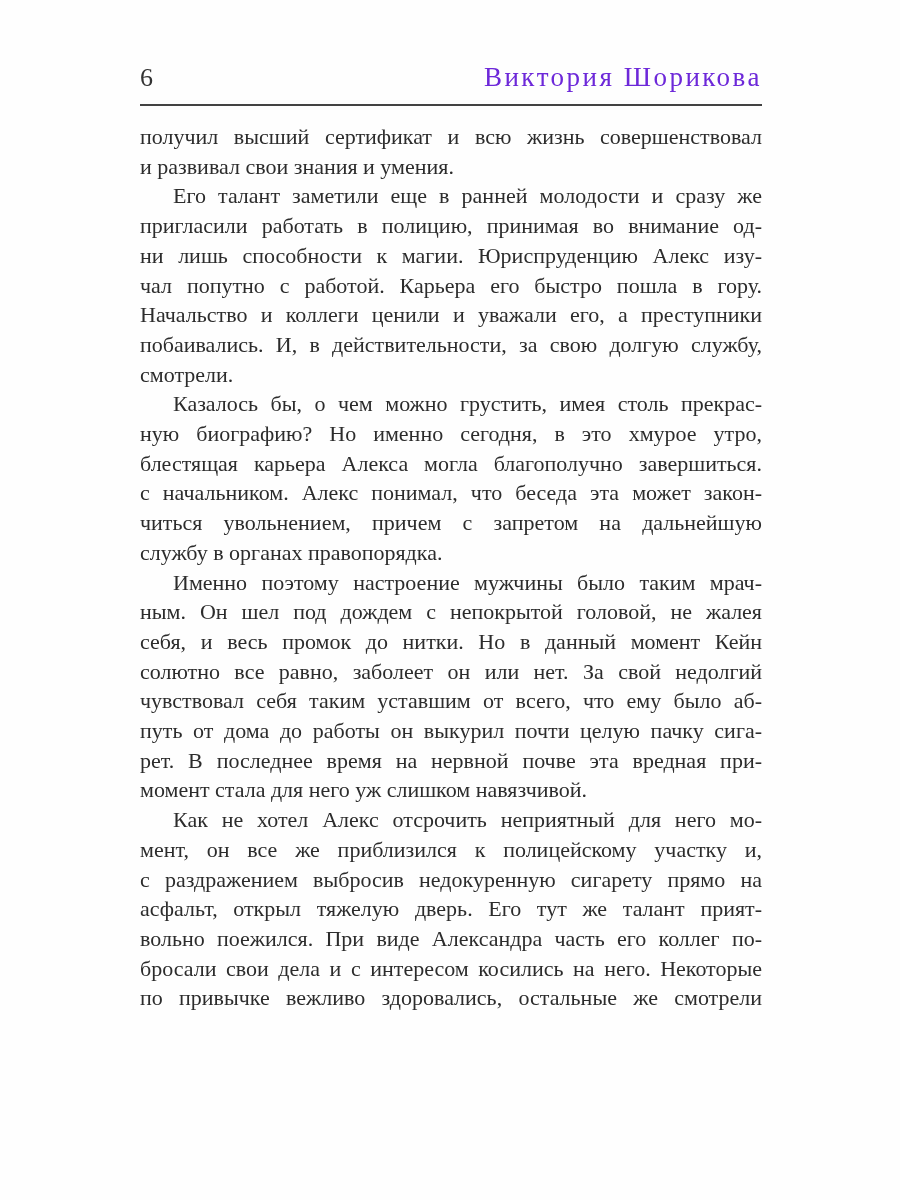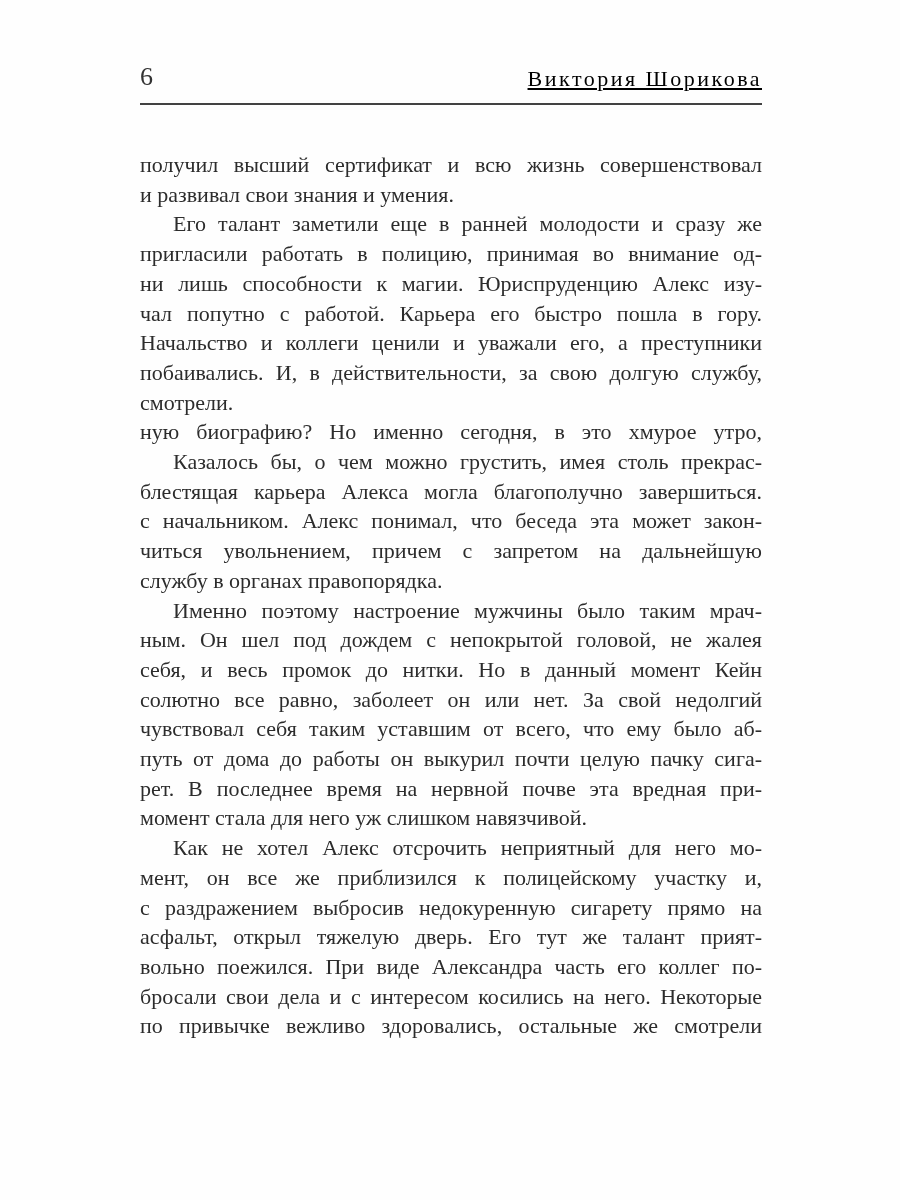--- a/index.html
+++ b/index.html
@@ -22,34 +22,33 @@
     display: flex;
     justify-content: space-between;
     align-items: flex-end;
   }
   .pagenum {
     font-size: 26px;
     line-height: 1;
     color: #333333;
   }
   .runhead {
-    font-size: 22px;
+    font-size: 27px;
     line-height: 1;
     letter-spacing: 2.5px;
-    color: #000000;
-    text-decoration: underline;
+    color: #6d28d9;
   }
   .rule {
     margin-top: 13px;
     border: none;
     border-top: 2px solid #424242;
     height: 0;
   }
   .bodytext {
-    margin-top: 45px;
+    margin-top: 16px;
   }
   .para {
     margin: 0;
   }
   .line {
     font-size: 22px;
     line-height: 29.7px;
     text-align: justify;
     text-align-last: justify;
     white-space: normal;
@@ -79,22 +78,22 @@
       <div class="para">
         <div class="line indent">Его талант заметили еще в ранней молодости и сразу же</div>
         <div class="line">пригласили работать в полицию, принимая во внимание од-</div>
         <div class="line">ни лишь способности к магии. Юриспруденцию Алекс изу-</div>
         <div class="line">чал попутно с работой. Карьера его быстро пошла в гору.</div>
         <div class="line">Начальство и коллеги ценили и уважали его, а преступники</div>
         <div class="line">побаивались. И, в действительности, за свою долгую службу,</div>
         <div class="line end">смотрели.</div>
       </div>
       <div class="para">
+        <div class="line indent">Казалось бы, о чем можно грустить, имея столь прекрас-</div>
         <div class="line">ную биографию? Но именно сегодня, в это хмурое утро,</div>
-        <div class="line indent">Казалось бы, о чем можно грустить, имея столь прекрас-</div>
         <div class="line">блестящая карьера Алекса могла благополучно завершиться.</div>
         <div class="line">с начальником. Алекс понимал, что беседа эта может закон-</div>
         <div class="line">читься увольнением, причем с запретом на дальнейшую</div>
         <div class="line end">службу в органах правопорядка.</div>
       </div>
       <div class="para">
         <div class="line indent">Именно поэтому настроение мужчины было таким мрач-</div>
         <div class="line">ным. Он шел под дождем с непокрытой головой, не жалея</div>
         <div class="line">себя, и весь промок до нитки. Но в данный момент Кейн</div>
         <div class="line">солютно все равно, заболеет он или нет. За свой недолгий</div>

